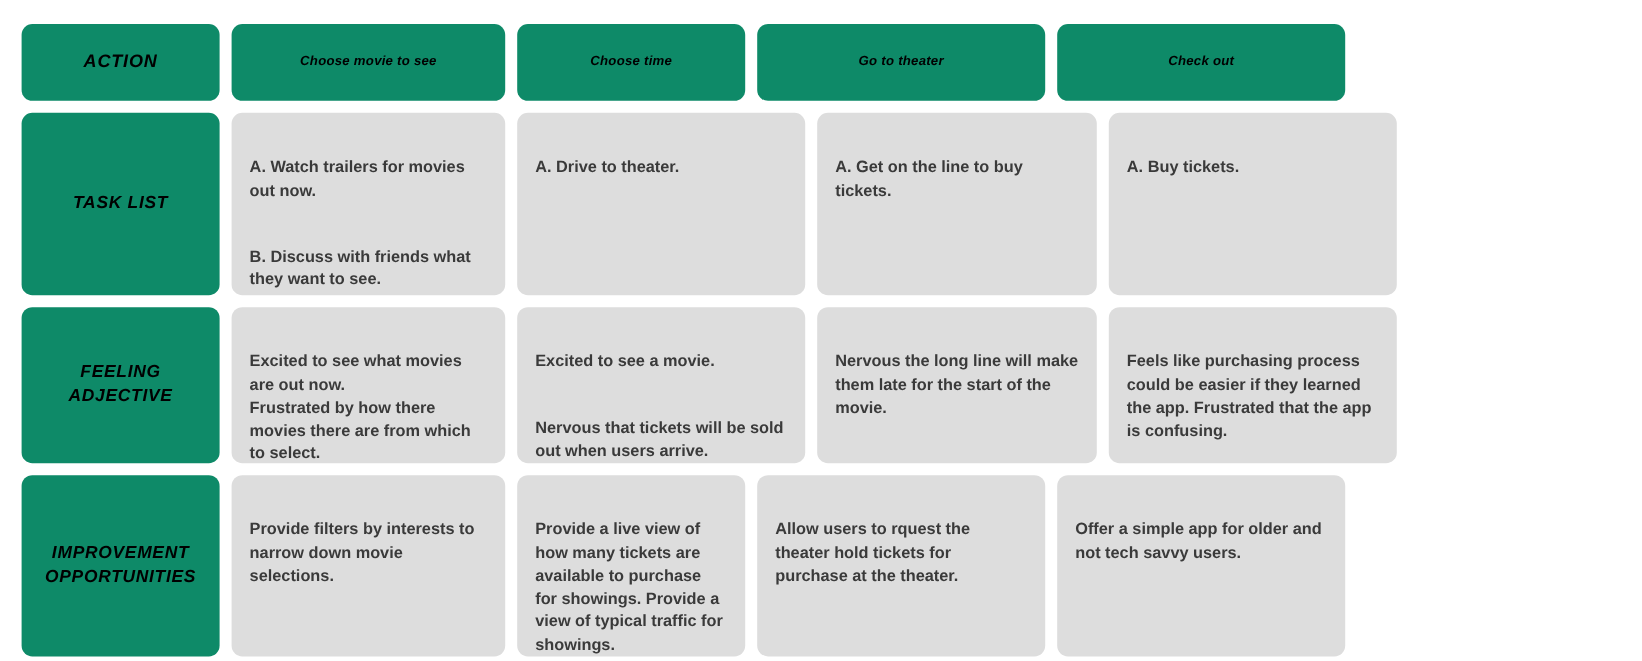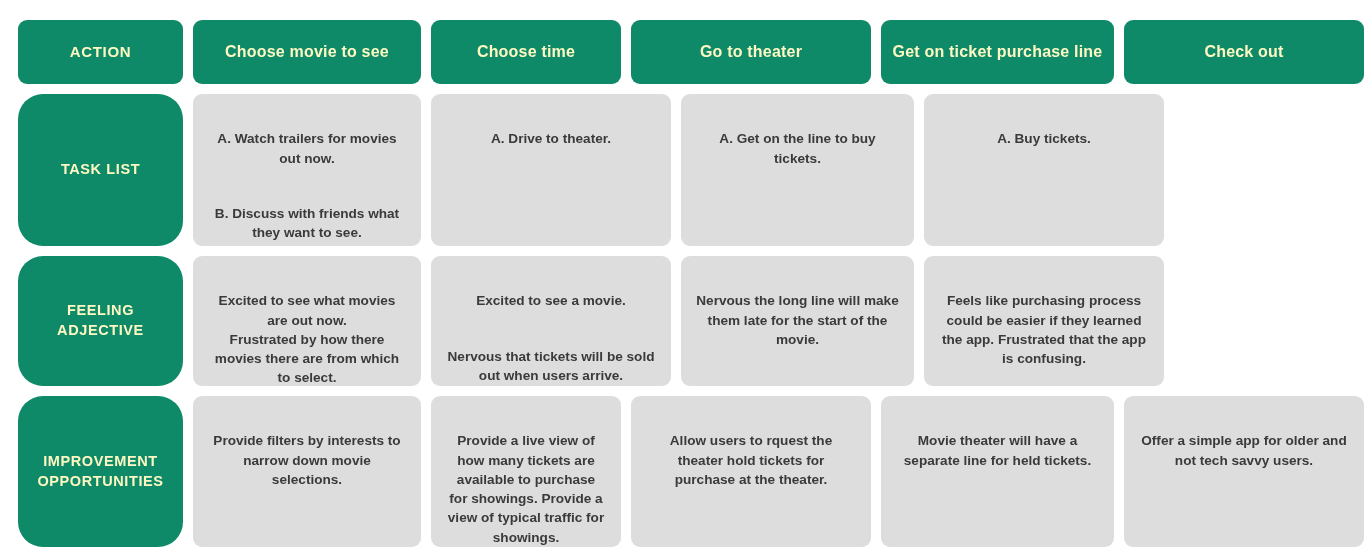--- a/index.html
+++ b/index.html
@@ -40,63 +40,63 @@
   
   .row-header { height: 64px; }
 
   .cell {
     border-radius: 9px;
     position: relative;
   }
 
   .cell-green {
     background: #0e8a68;
-    color: #fef9c3;
+    color: #000000;
     display: flex;
     align-items: center;
     justify-content: center;
     text-align: center;
     font-weight: bold;
     letter-spacing: 0.2px;
+    font-style: italic;
   }
 
   .header-cell {
     height: 64px;
-    font-size: 16px;
+    font-size: 11px;
     padding: 4px 8px;
     line-height: 1.2;
   }
 
   .header-cell.is-label {
     font-size: 15px;
     letter-spacing: 0.7px;
   }
 
   .label-cell {
     font-size: 14.5px;
     line-height: 1.35;
     letter-spacing: 0.6px;
     padding: 6px 8px;
     white-space: pre-line;
-    border-radius: 25px;
   }
 
   .cell-gray {
     background: #dddddd;
     color: #333333;
     padding: 16px 15px 14px 15px;
     font-size: 13.6px;
     font-weight: bold;
     line-height: 1.42;
     color: #3a3a3a;
     white-space: pre-line;
     overflow: hidden;
   }
 
-  .cell-gray p { margin: 0; text-align: center; }
+  .cell-gray p { margin: 0; }
   .cell-gray p + p { margin-top: 17px; }
 
   
   .row-tasks      { height: 152px; }
   .row-feelings   { height: 130px; }
   .row-improve    { height: 151px; }
 
   .row-tasks .cell,
   .row-feelings .cell,
   .row-improve .cell { height: 100%; }
@@ -104,21 +104,20 @@
 </head>
 <body>
 
 <div id="journey-map">
 
   <div class="map-row row-header">
     <div class="cell cell-green header-cell is-label col-label">ACTION</div>
     <div class="cell cell-green header-cell col-1">Choose movie to see</div>
     <div class="cell cell-green header-cell col-2">Choose time</div>
     <div class="cell cell-green header-cell col-3">Go to theater</div>
-    <div class="cell cell-green header-cell col-4">Get on ticket purchase line</div>
     <div class="cell cell-green header-cell col-5">Check out</div>
   </div>
 
   <div class="map-row row-tasks">
     <div class="cell cell-green label-cell col-label">TASK LIST</div>
     <div class="cell cell-gray col-1">
       <p>A. Watch trailers for movies out now.</p>
       <p>B. Discuss with friends what they want to see.</p>
     </div>
     <div class="cell cell-gray col-3">
@@ -156,21 +155,18 @@
 OPPORTUNITIES</div>
     <div class="cell cell-gray col-1">
       <p>Provide filters by interests to narrow down movie selections.</p>
     </div>
     <div class="cell cell-gray col-2">
       <p>Provide a live view of how many tickets are available to purchase for showings. Provide a view of typical traffic for showings.</p>
     </div>
     <div class="cell cell-gray col-3">
       <p>Allow users to rquest the theater hold tickets for purchase at the theater.</p>
     </div>
-    <div class="cell cell-gray col-4">
-      <p>Movie theater will have a separate line for held tickets.</p>
-    </div>
     <div class="cell cell-gray col-5">
       <p>Offer a simple app for older and not tech savvy users.</p>
     </div>
   </div>
 
 </div>
 
 </body></html>

